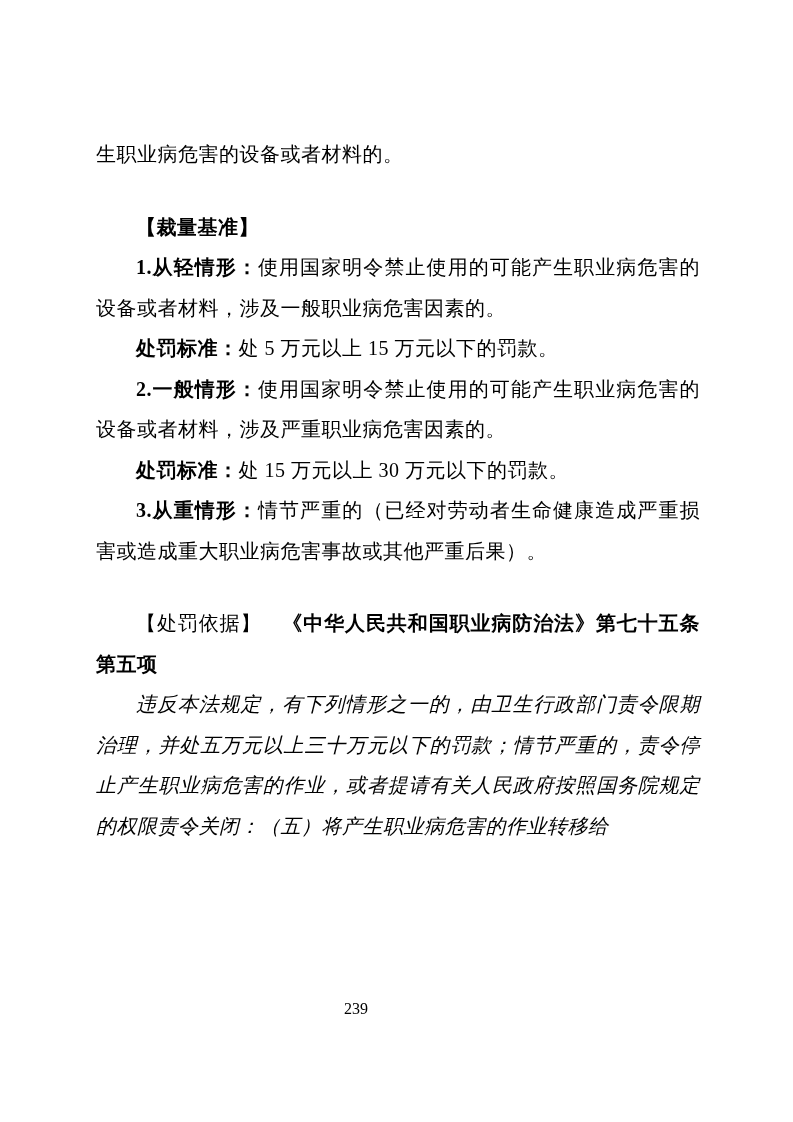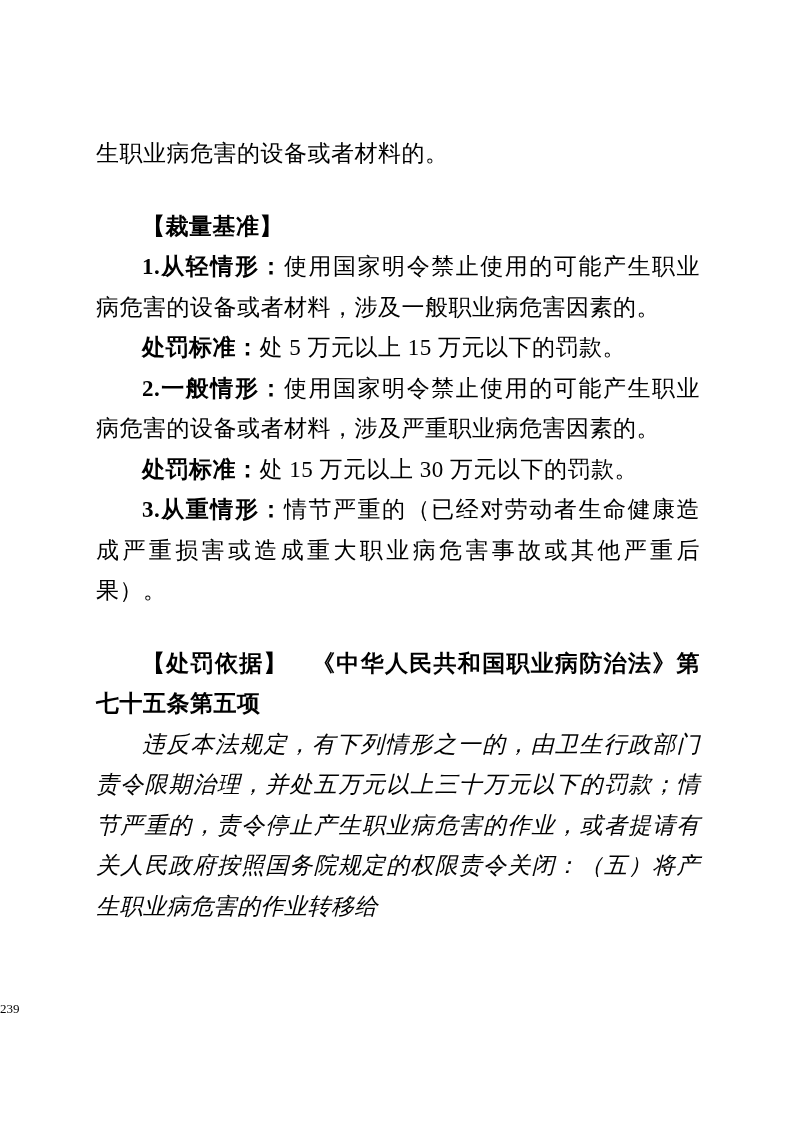--- a/index.html
+++ b/index.html
@@ -16,40 +16,40 @@
     position: absolute;
     left: 0; top: 0;
     width: 793px; height: 1122px;
     background: #ffffff;
   }
   .doc-body {
     position: absolute;
     left: 96px;
     top: 134px;
     width: 604px;
-    font-size: 23px;
+    font-size: 20px;
     line-height: 40.5px;
     text-align: justify;
     letter-spacing: 0.5px;
   }
   .doc-body p { margin: 0; padding: 0; }
   p.indent { text-indent: 2em; }
   p.heading { font-weight: 700; margin-top: 32px; }
-  p.heading .lead { font-weight: 700; }
+  p.heading .lead { font-weight: 400; }
   .lead { font-weight: 700; }
   p.kai {
     font-style: italic; 
   }
   .footer {
     position: absolute;
     left: 0;
     top: 999px;
     width: 712px;
-    text-align: left;
-    font-size: 13px;
+    text-align: center;
+    font-size: 16px;
     line-height: 20px;
     font-family: "Liberation Serif", "DejaVu Serif", serif;
   }
 </style>
 </head>
 <body>
 
 <div class="page">
   <div class="doc-body">
       <p class="body">生职业病危害的设备或者材料的。</p>

